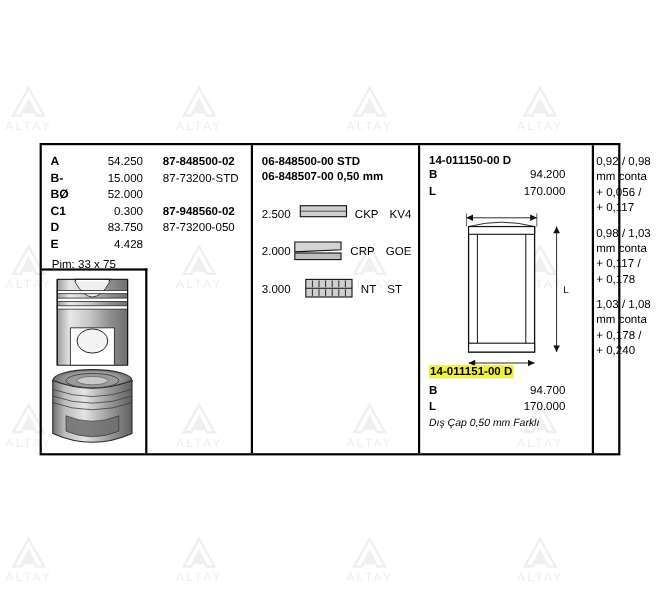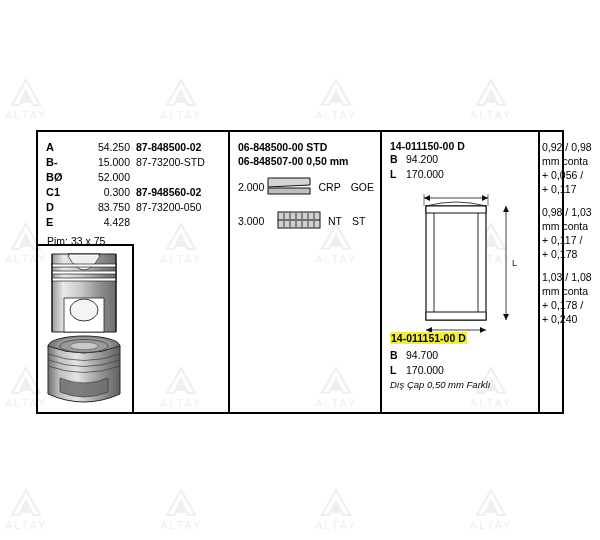--- a/index.html
+++ b/index.html
@@ -88,21 +88,21 @@
     width: 26px;
     font-weight: bold;
     font-size: 11px;
   }
   .dim-value {
     width: 58px;
     text-align: right;
     font-size: 10.5px;
   }
   .dim-code {
-    padding-left: 6px;
+    padding-left: 18px;
     font-size: 10.5px;
     white-space: nowrap;
   }
   .dim-code.bold { font-weight: bold; }
   .pim-row {
     font-size: 10.5px;
     margin-top: 5px;
     padding-left: 1px;
   }
 
@@ -162,21 +162,21 @@
   .ln-title {
     font-size: 10.5px;
     font-weight: bold;
   }
   .ln-row {
     display: flex;
     font-size: 10.5px;
     line-height: 15px;
   }
   .ln-lbl { width: 16px; font-weight: bold; }
-  .ln-val { width: 108px; }
+  .ln-val { width: 108px; text-align: right; }
   .ln-highlight {
     background: #f2ef3a;
     display: inline-block;
     padding: 0 1px;
     font-weight: bold;
     font-size: 10.5px;
   }
   .ln-note {
     font-size: 9.5px;
     margin-top: 1px;
@@ -453,20 +453,32 @@
           <path d="M22 132 q24 10 48 0 l0 14 q-24 10 -48 0 Z" fill="#6d6d6d" stroke="#2a2a2a" stroke-width="0.7" opacity="0.85"></path>
         </g>
       </svg>
     </div>
   </div>
 
   <div class="col" id="col-rings">
     <div class="ringhdr">06-848500-00 STD</div>
     <div class="ringhdr">06-848507-00 0,50 mm</div>
 
+    <div class="ring-row" style="margin-top:12px;">
+      <span class="ring-num">2.500</span>
+      <span class="ring-pic">
+        <svg width="46" height="22" viewBox="0 0 46 22">
+          <rect x="2" y="5" width="42" height="10" fill="#cfcfcf" stroke="#111" stroke-width="1"></rect>
+          <line x1="2" y1="10" x2="44" y2="10" stroke="#111" stroke-width="0.6"></line>
+        </svg>
+      </span>
+      <span class="ring-code">
+        <span>CKP</span><span class="c2">KV4</span>
+      </span>
+    </div>
 
     <div class="ring-row">
       <span class="ring-num">2.000</span>
       <span class="ring-pic">
         <svg width="46" height="24" viewBox="0 0 46 24">
           <path d="M2 4 L44 4 L44 11 L2 13 Z" fill="#d4d4d4" stroke="#111" stroke-width="1"></path>
           <rect x="2" y="14" width="42" height="6" fill="#bdbdbd" stroke="#111" stroke-width="1"></rect>
         </svg>
       </span>
       <span class="ring-code">

